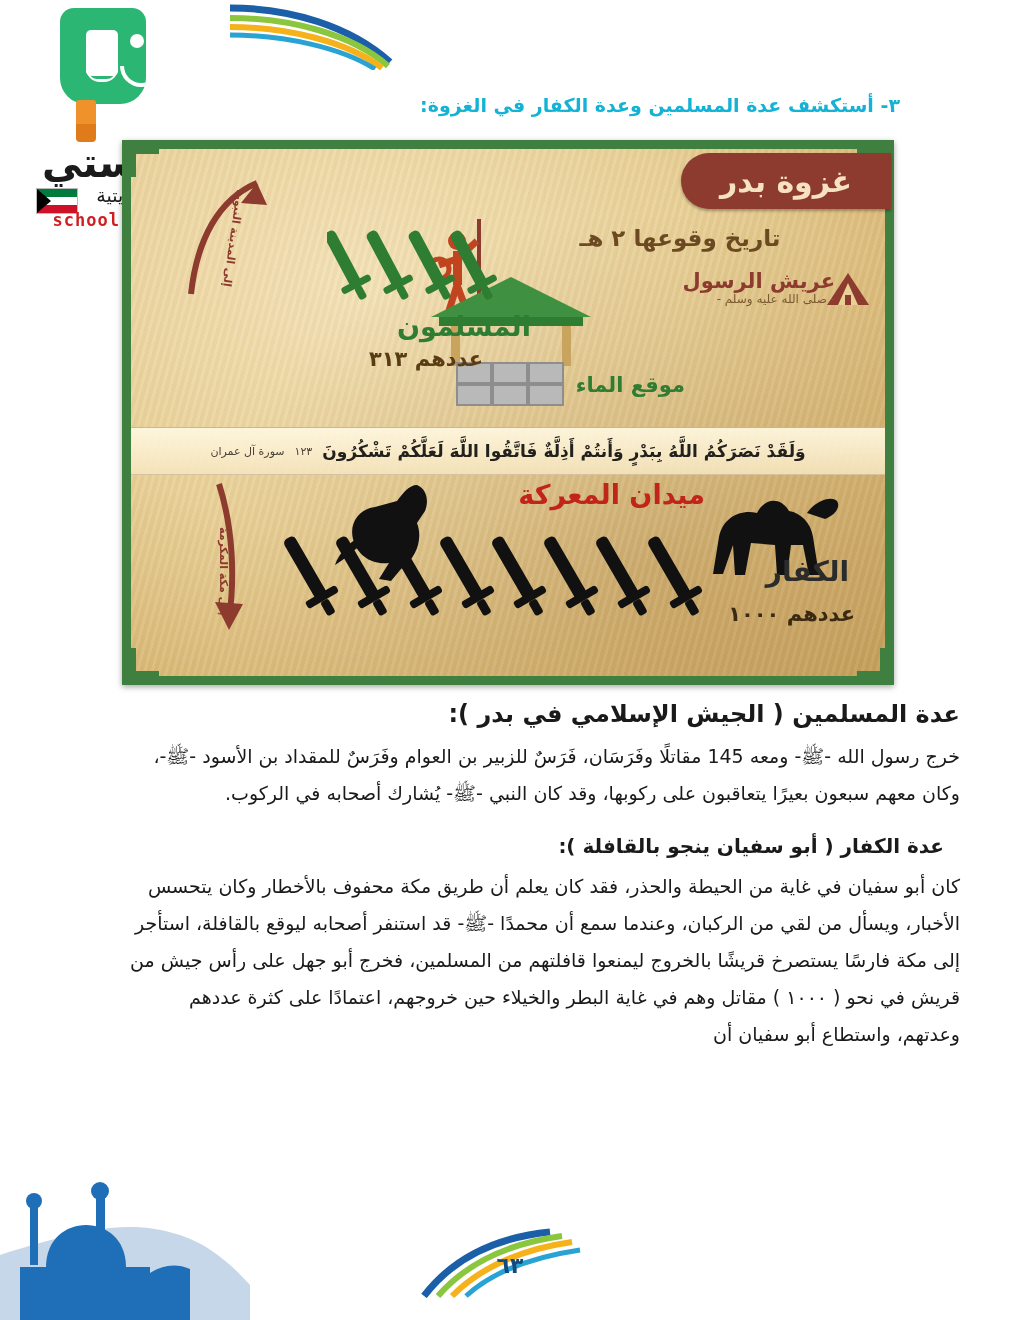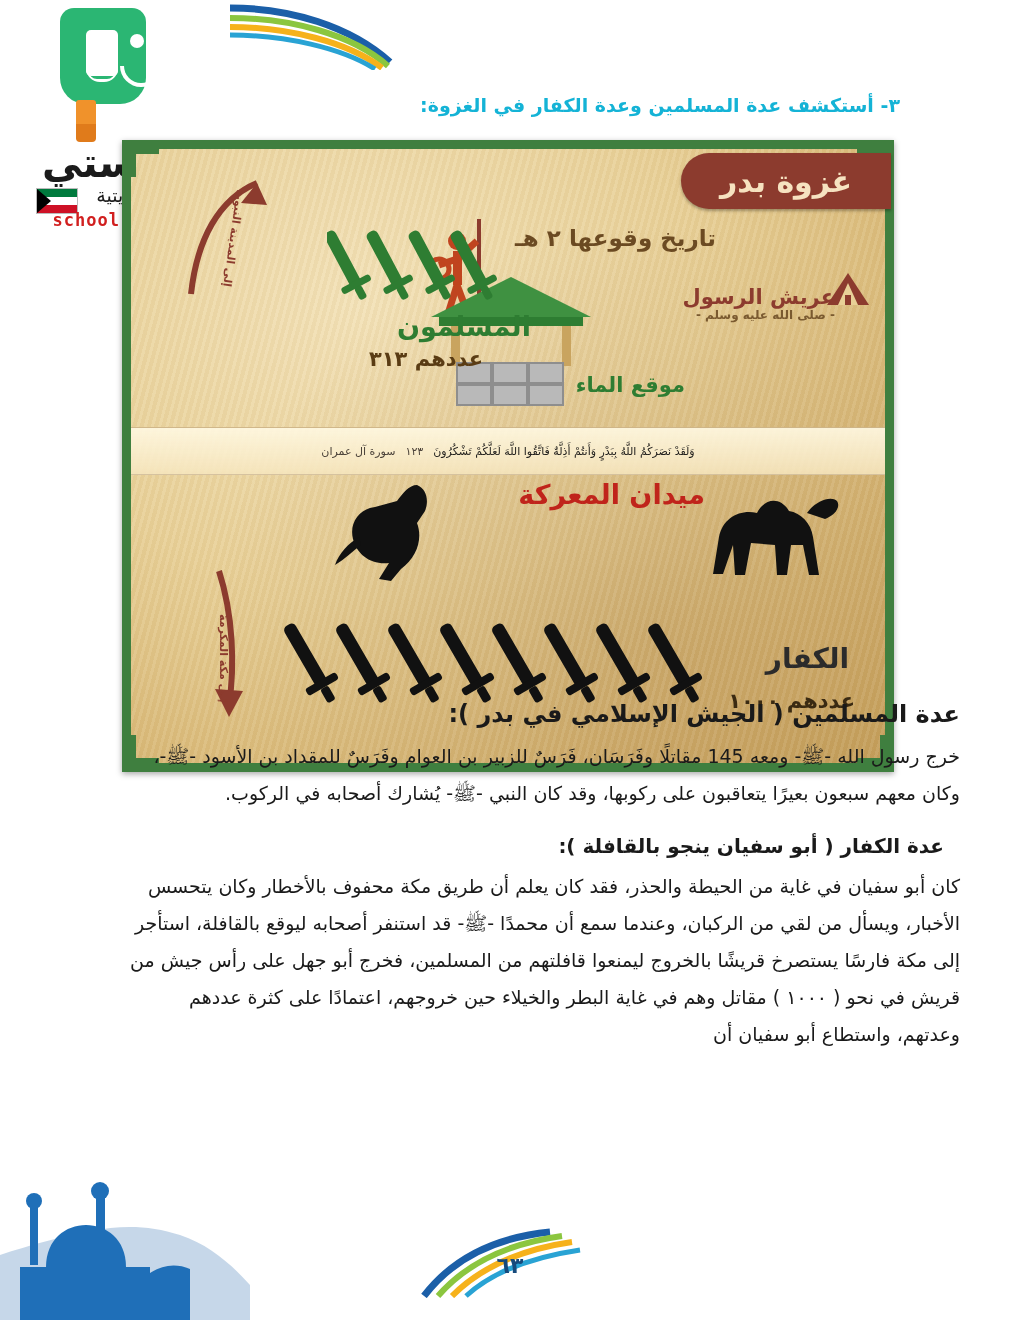--- a/index.html
+++ b/index.html
@@ -55,21 +55,21 @@
   }
 
   
   .q-heading{
     position:absolute;top:94px;right:120px;
     font-size:19px;font-weight:bold;color:#14b3d6;direction:rtl;
   }
 
   
   .info-card{
-    position:absolute;top:140px;left:122px;width:772px;height:632px;
+    position:absolute;top:140px;left:122px;width:772px;height:545px;
     background:
       radial-gradient(ellipse at 30% 25%, #f3e2b8 0%, #e8d097 45%, #d9b978 75%, #c9a45f 100%);
     border:9px solid #3f7f3f;
     box-sizing:border-box;
     box-shadow:0 2px 6px rgba(0,0,0,.35);
   }
   .info-card .paper-tex{
     position:absolute;inset:0;
     background:
       repeating-linear-gradient(105deg, rgba(255,255,255,.07) 0 3px, rgba(160,120,60,.05) 3px 7px),
@@ -90,28 +90,28 @@
   .c-br i.h{bottom:0;right:0}.c-br i.v{bottom:0;right:0}
 
   .badge-title{
     position:absolute;top:4px;right:-6px;width:210px;height:56px;
     background:#8c3b2e;border-radius:30px 0 0 30px;
     color:#f6e2c0;font-size:30px;font-weight:bold;
     display:flex;align-items:center;justify-content:center;
     box-shadow:0 2px 3px rgba(0,0,0,.3);
   }
   .date-line{
-    position:absolute;top:76px;right:40px;width:330px;text-align:left;
+    position:absolute;top:76px;right:40px;width:330px;text-align:center;
     font-size:23px;font-weight:bold;color:#6b4a22;
   }
   .arish{
-    position:absolute;top:136px;right:50px;width:260px;text-align:right;
+    position:absolute;top:120px;right:50px;width:260px;text-align:right;
     color:#8c3b2e;font-size:21px;font-weight:bold;line-height:1.15;
   }
-  .arish small{display:block;font-size:12px;color:#7a5a30;font-weight:bold;}
+  .arish small{display:block;font-size:12px;color:#7a5a30;font-weight:normal;}
   .tent{position:absolute;top:122px;right:14px;width:46px;height:40px;}
   .water-label{
     position:absolute;top:224px;right:200px;font-size:21px;font-weight:bold;color:#2e7d32;
   }
 
   .muslims-label{
     position:absolute;top:162px;left:190px;text-align:right;width:210px;
     font-size:27px;font-weight:bold;color:#2e7d32;
   }
   .muslims-count{
@@ -129,21 +129,21 @@
   .battlefield{
     position:absolute;top:330px;right:180px;
     font-size:27px;font-weight:bold;color:#c0241b;
   }
   .ayah-band{
     position:absolute;top:278px;left:0;right:0;height:46px;
     background:linear-gradient(180deg,rgba(255,248,225,.92),rgba(246,230,190,.86));
     border-top:1px solid rgba(140,100,50,.35);border-bottom:1px solid rgba(140,100,50,.35);
     display:flex;align-items:center;justify-content:center;gap:10px;
   }
-  .ayah-text{font-size:11px;color:#23211e;font-weight:normal;}
+  .ayah-text{font-size:17px;color:#23211e;font-weight:bold;}
   .ayah-src{font-size:11px;color:#4a4138;}
   .arrow-note{
     position:absolute;font-size:11px;color:#8c3b2e;font-weight:bold;
     writing-mode:vertical-rl;
   }
   .note-top{top:40px;left:96px;transform:rotate(8deg);}
   .note-bot{bottom:60px;left:86px;}
 
   
   .body-text{

